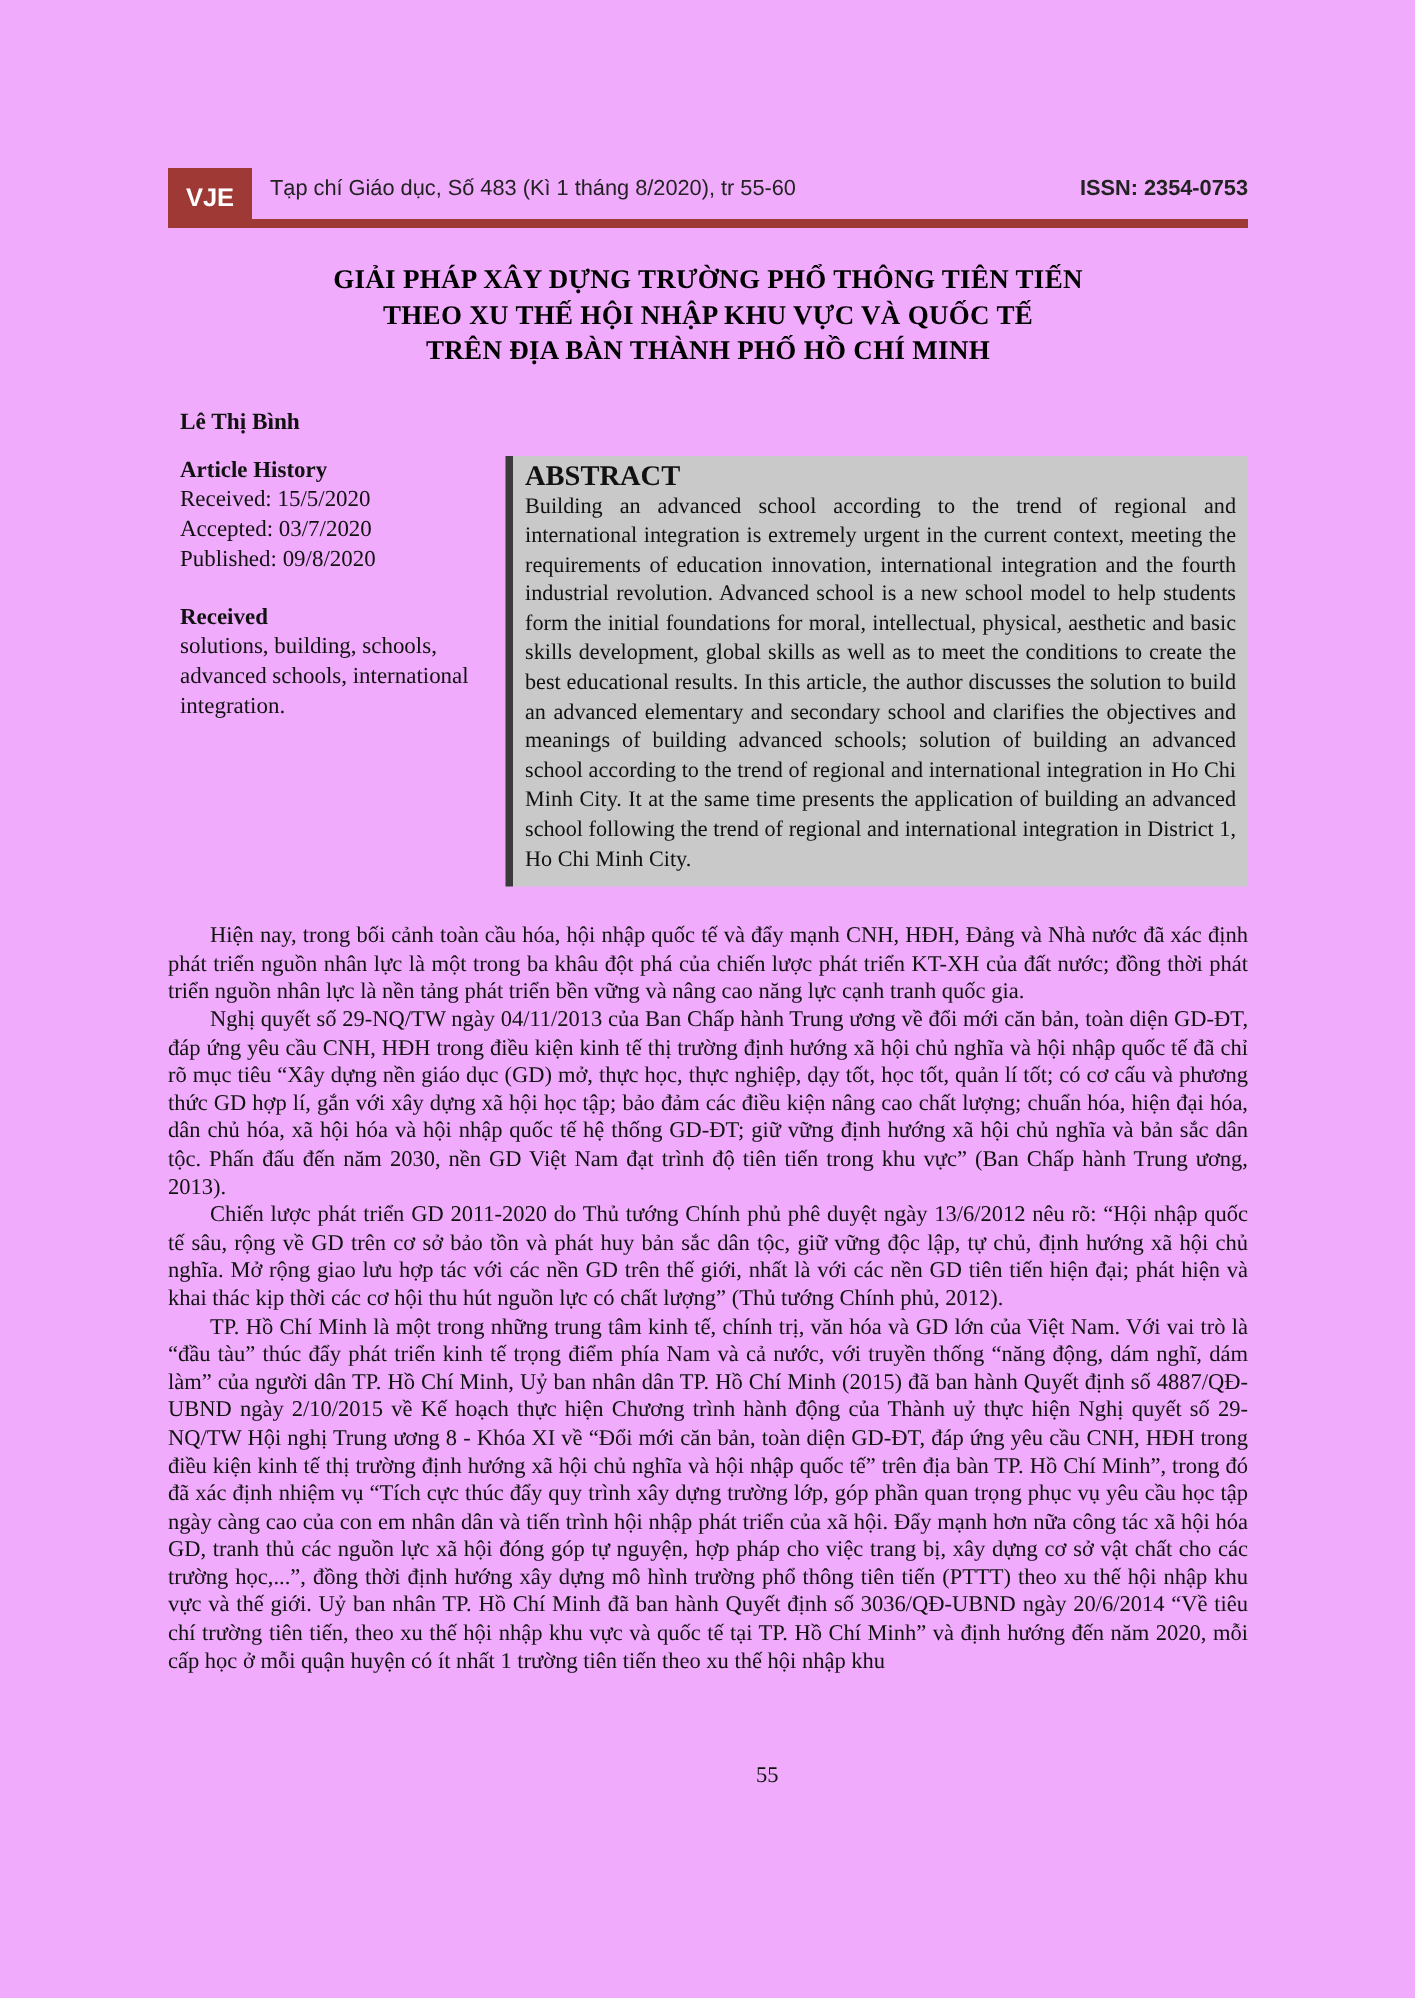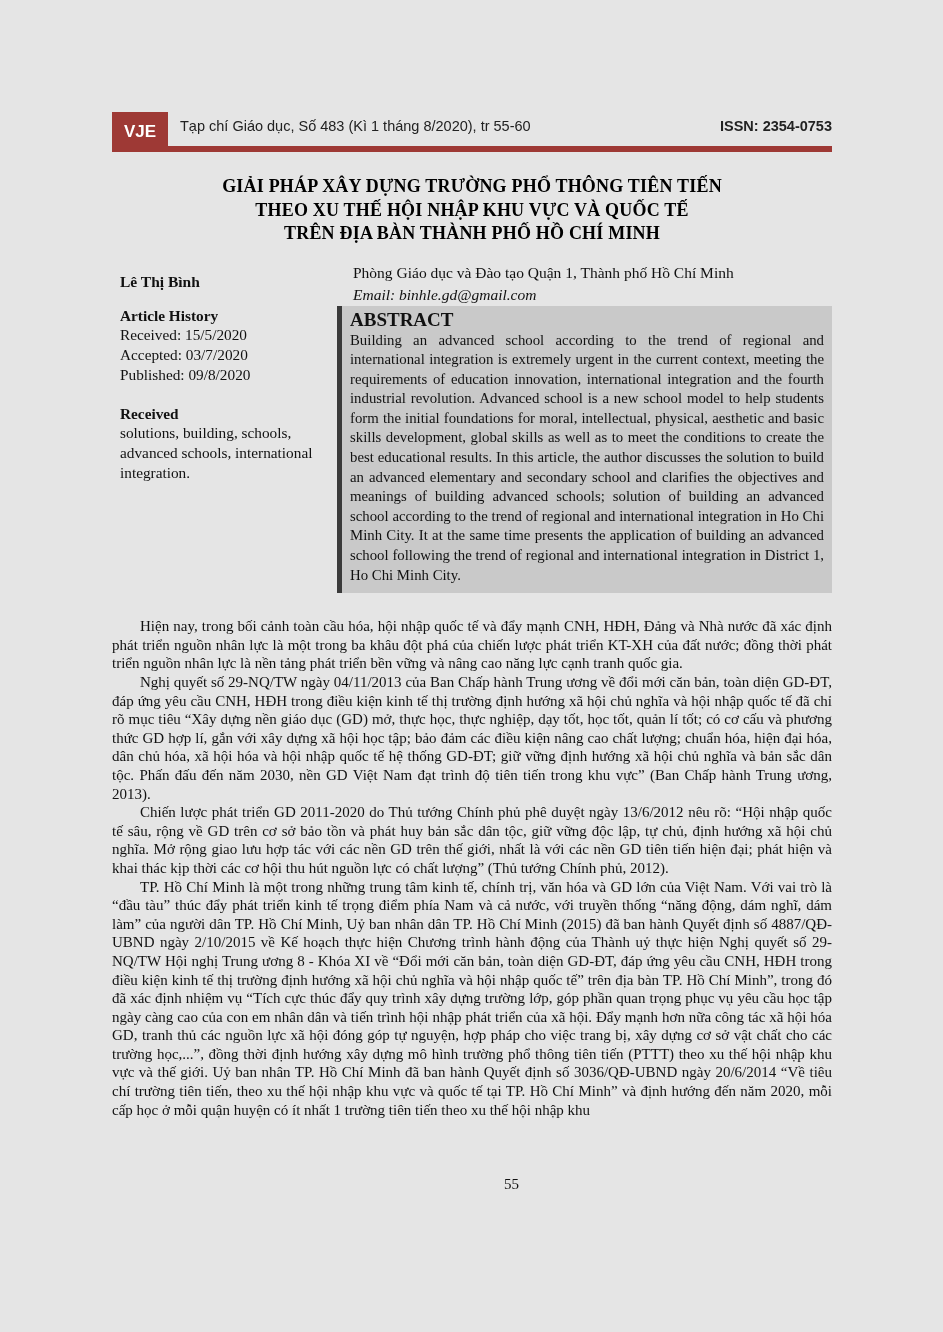--- a/index.html
+++ b/index.html
@@ -1,19 +1,19 @@
 <!DOCTYPE html>
 <html lang="vi" style="--accent: #9E3935; --abstract-bg: #C9C9C9; --abstract-bar: #3A3A3A;"><head>
 <meta charset="utf-8">
 <style>
   html,body{margin:0;padding:0;background:#ffffff;}
   .page{
     position:relative;
     width:943px;height:1332px;
-    background:#e5e5e5;
+    background:#f0abfc;
     overflow:hidden;
     font-family:"Liberation Serif", serif;
     color:#111111;
   }
   .content{position:absolute;left:112px;top:112px;width:720px;}
 
   
   .header{position:relative;height:40px;}
   .header .redbar{position:absolute;left:0;right:0;bottom:0;height:6px;background:var(--accent,#9E3935);}
   .logo-box{
@@ -34,21 +34,21 @@
   
   .title-block{margin-top:23px;text-align:center;font-weight:bold;font-size:18px;line-height:23.5px;letter-spacing:.2px;color:#000;}
 
   
   .author-row{margin-top:16px;display:flex;}
   .author-name{width:233px;padding-left:8px;padding-top:11px;font-weight:bold;font-size:15.5px;}
   .author-right{flex:1;font-size:15.5px;line-height:22px;}
   .author-email{font-style:italic;}
 
   
-  .meta-row{margin-top:0;display:flex;align-items:flex-start;}
+  .meta-row{margin-top:13px;display:flex;align-items:flex-start;}
   .meta-col{width:225px;padding-left:8px;box-sizing:border-box;font-size:15.3px;line-height:19.8px;}
   .meta-head{font-weight:bold;}
   .meta-gap{height:19px;}
   .abstract-box{
     flex:1;
     background:var(--abstract-bg,#C9C9C9);
     border-left:5px solid var(--abstract-bar,#3A3A3A);
     padding:3px 8px 8px 8px;
   }
   .abstract-head{font-weight:bold;font-size:19px;}
@@ -76,24 +76,20 @@
     </div>
 
     <div class="title-block">
       <div>GIẢI PHÁP XÂY DỰNG TRƯỜNG PHỔ THÔNG TIÊN TIẾN</div>
       <div>THEO XU THẾ HỘI NHẬP KHU VỰC VÀ QUỐC TẾ</div>
       <div>TRÊN ĐỊA BÀN THÀNH PHỐ HỒ CHÍ MINH</div>
     </div>
 
     <div class="author-row">
       <div class="author-name">Lê Thị Bình</div>
-      <div class="author-right">
-        <div>Phòng Giáo dục và Đào tạo Quận 1, Thành phố Hồ Chí Minh</div>
-        <div class="author-email">Email: binhle.gd@gmail.com</div>
-      </div>
     </div>
 
     <div class="meta-row">
       <div class="meta-col">
         <div class="meta-head">Article History</div>
         <div>Received: 15/5/2020</div>
         <div>Accepted: 03/7/2020</div>
         <div>Published: 09/8/2020</div>
         <div class="meta-gap"></div>
         <div class="meta-head">Received</div>

